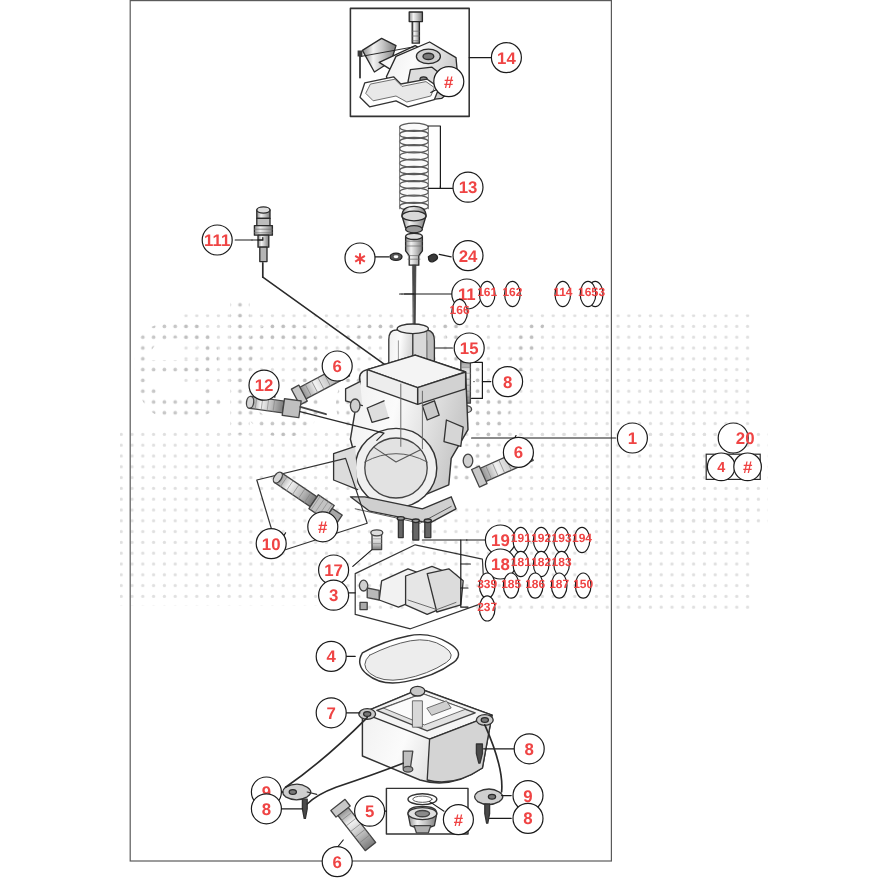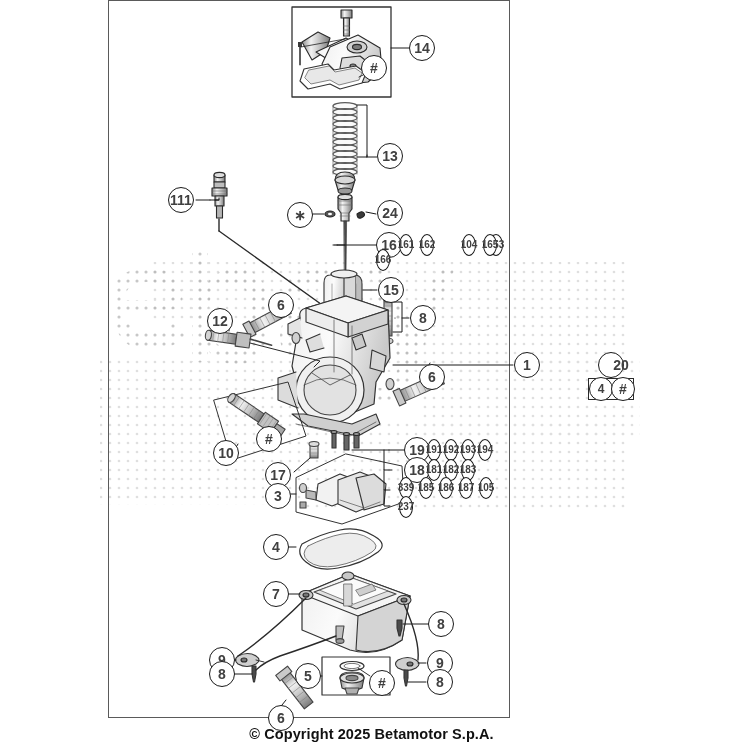--- a/index.html
+++ b/index.html
@@ -15,21 +15,21 @@
   .frame{position:absolute;left:108px;top:0px;width:402px;height:718px;
          border:1.5px solid #5a5a5a;box-sizing:border-box;background:transparent;z-index:2;}
 
   
   .art{position:absolute;left:0;top:0;width:743px;height:743px;z-index:3;}
 
   
   .cal{position:absolute;z-index:6;border-radius:50%;
        background:#fff;border:1.6px solid #1b1b1b;
        display:flex;align-items:center;justify-content:center;
-       font-weight:700;line-height:1;color:#404040;box-sizing:border-box;}
+       font-weight:700;line-height:1;color:#ef4444;box-sizing:border-box;}
   .cal.big{width:26px;height:26px;font-size:14px;}
   .cal.mid{width:24px;height:24px;font-size:12px;}
   .cal.sm{width:14px;height:22px;font-size:10px;}
   .cal.hash{font-size:14px;}
 
   .boxgrp{position:absolute;z-index:5;border:1.3px solid #2a2a2a;background:#fff;box-sizing:border-box;}
 
   .copy{position:absolute;left:0;top:726px;width:743px;text-align:center;
         font-size:14.5px;font-weight:700;color:#111;z-index:7;letter-spacing:.1px;}
 </style>
@@ -370,25 +370,25 @@
 
   <div class="boxgrp" style="left:588px;top:378px;width:46px;height:22px;"></div>
 
   <div class="cal big" style="left:409px;top:35px;">14</div>
   <div class="cal big hash" style="left:361px;top:55px;">#</div>
   <div class="cal big" style="left:377px;top:143px;">13</div>
   <div class="cal big" style="left:168px;top:187px;">111</div>
   <div class="cal big" style="left:287px;top:202px;">∗</div>
   <div class="cal big" style="left:377px;top:200px;">24</div>
 
-  <div class="cal big" style="left:376px;top:232px;">16</div>
+  <div class="cal big" style="left:376px;top:232px;">11</div>
   <div class="cal sm" style="left:399px;top:234px;">161</div>
   <div class="cal sm" style="left:420px;top:234px;">162</div>
   <div class="cal sm" style="left:441px;top:234px;margin-left:48px;">163</div>
-  <div class="cal sm" style="left:462px;top:234px;">104</div>
+  <div class="cal sm" style="left:462px;top:234px;">114</div>
   <div class="cal sm" style="left:483px;top:234px;">165</div>
   <div class="cal sm" style="left:376px;top:249px;">166</div>
 
   <div class="cal big" style="left:378px;top:277px;">15</div>
   <div class="cal big" style="left:410px;top:305px;">8</div>
   <div class="cal big" style="left:268px;top:292px;">6</div>
   <div class="cal big" style="left:419px;top:364px;">6</div>
   <div class="cal big" style="left:207px;top:308px;">12</div>
 
   <div class="cal big" style="left:514px;top:352px;">1</div>
@@ -409,28 +409,27 @@
 
   <div class="cal big" style="left:404px;top:457px;">18</div>
   <div class="cal sm" style="left:427px;top:459px;">181</div>
   <div class="cal sm" style="left:444px;top:459px;">182</div>
   <div class="cal sm" style="left:461px;top:459px;">183</div>
 
   <div class="cal sm" style="left:399px;top:477px;">339</div>
   <div class="cal sm" style="left:419px;top:477px;">185</div>
   <div class="cal sm" style="left:439px;top:477px;">186</div>
   <div class="cal sm" style="left:459px;top:477px;">187</div>
-  <div class="cal sm" style="left:479px;top:477px;">105</div>
+  <div class="cal sm" style="left:479px;top:477px;">150</div>
   <div class="cal sm" style="left:399px;top:496px;">237</div>
 
   <div class="cal big" style="left:263px;top:534px;">4</div>
   <div class="cal big" style="left:263px;top:581px;">7</div>
   <div class="cal big" style="left:428px;top:611px;">8</div>
   <div class="cal big" style="left:209px;top:647px;">9</div>
   <div class="cal big" style="left:209px;top:661px;">8</div>
   <div class="cal big" style="left:427px;top:650px;">9</div>
   <div class="cal big" style="left:427px;top:669px;">8</div>
   <div class="cal big" style="left:295px;top:663px;">5</div>
   <div class="cal big hash" style="left:369px;top:670px;">#</div>
   <div class="cal big" style="left:268px;top:705px;">6</div>
 
-  <div class="copy">© Copyright 2025 Betamotor S.p.A.</div>
 </div>
 
 </body></html>

